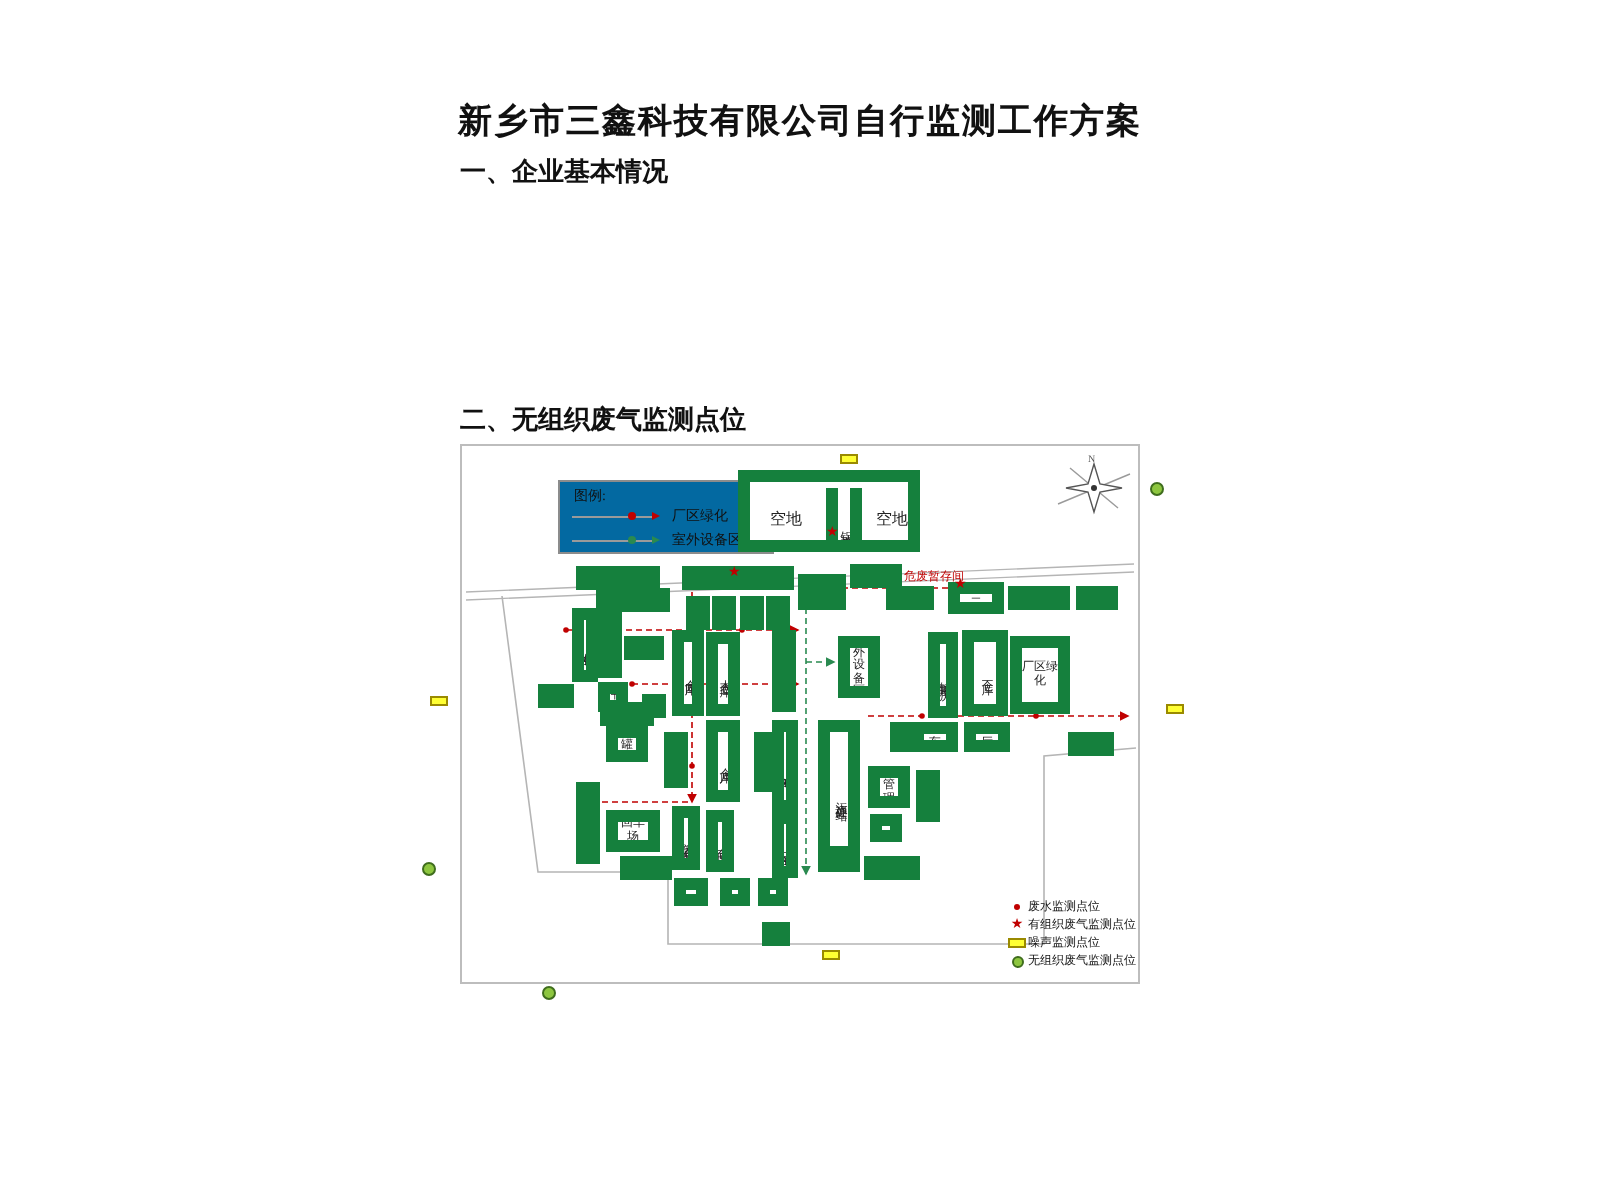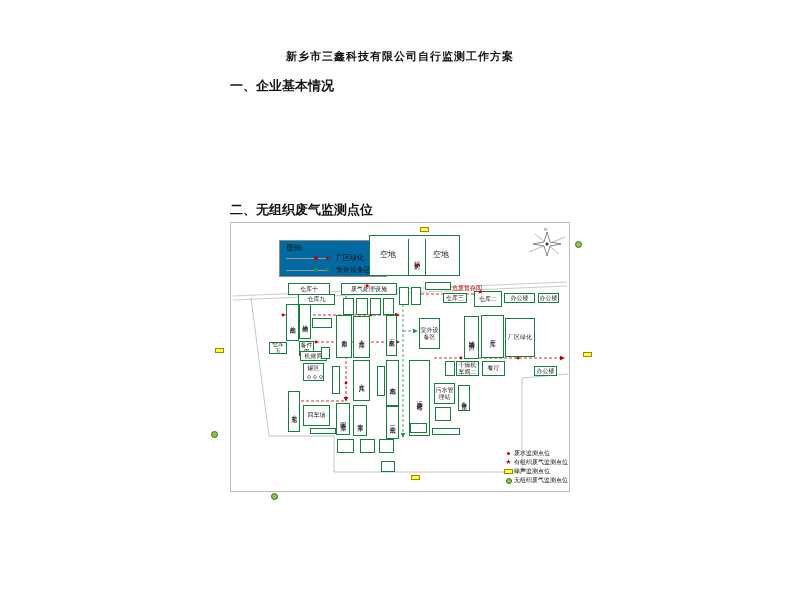--- a/index.html
+++ b/index.html
@@ -1,24 +1,24 @@
 <!DOCTYPE html>
 <html><head>
 <meta charset="utf-8">
 <style>
   html,body{margin:0;padding:0;}
   body{width:800px;height:600px;background:#ffffff;font-family:"Liberation Serif", serif;color:#111;position:relative;overflow:hidden;}
   .page{position:absolute;left:0;top:0;width:800px;height:600px;background:#fff;}
-  .doc-title{position:absolute;left:0;top:49px;width:800px;text-align:center;font-family:"Liberation Sans", sans-serif;font-weight:700;font-size:11px;letter-spacing:1px;}
+  .doc-title{position:absolute;left:0;top:49px;width:800px;text-align:center;font-family:"Liberation Sans", sans-serif;font-weight:700;font-size:17px;letter-spacing:1px;}
   .sec-head{position:absolute;left:230px;font-family:"Liberation Sans", sans-serif;font-weight:700;font-size:13px;}
   .body-text{position:absolute;left:230px;top:96px;width:341px;font-size:11px;line-height:21px;text-align:justify;text-indent:22px;margin:0;}
   
   .diagram{position:absolute;left:230px;top:222px;width:338px;height:268px;border:1px solid #bdbdbd;background:#fff;}
   .lines{position:absolute;left:0;top:0;width:338px;height:268px;}
-  .bx{position:absolute;border:1px solid #15803d;background:#fff;box-sizing:border-box;display:flex;align-items:center;justify-content:center;font-size:6px;line-height:1.1;text-align:center;color:#222;overflow:hidden;}
+  .bx{position:absolute;border:6px solid #15803d;background:#fff;box-sizing:border-box;display:flex;align-items:center;justify-content:center;font-size:6px;line-height:1.1;text-align:center;color:#222;overflow:hidden;}
   .v{writing-mode:vertical-rl;letter-spacing:1px;}
   .legendbox{position:absolute;left:48px;top:17px;width:108px;height:37px;border:1px solid #8c8c8c;background:#0369a1;box-sizing:border-box;font-size:7px;}
   .legendbox .ttl{position:absolute;left:7px;top:2px;}
   .lrow{position:absolute;left:6px;height:8px;display:flex;align-items:center;}
   .lline{width:40px;height:1px;background:#9a9a9a;position:relative;}
   .ldot{position:absolute;right:8px;top:-1.5px;width:4px;height:4px;border-radius:50%;}
   .larr{width:0;height:0;border-top:2.5px solid transparent;border-bottom:2.5px solid transparent;border-left:4px solid;}
   .llab{margin-left:6px;font-size:7px;}
   .mdot{position:absolute;width:3px;height:3px;border-radius:50%;background:#c00000;}
   .mstar{position:absolute;color:#c00000;font-size:7px;line-height:7px;font-family:"DejaVu Sans", sans-serif;}

